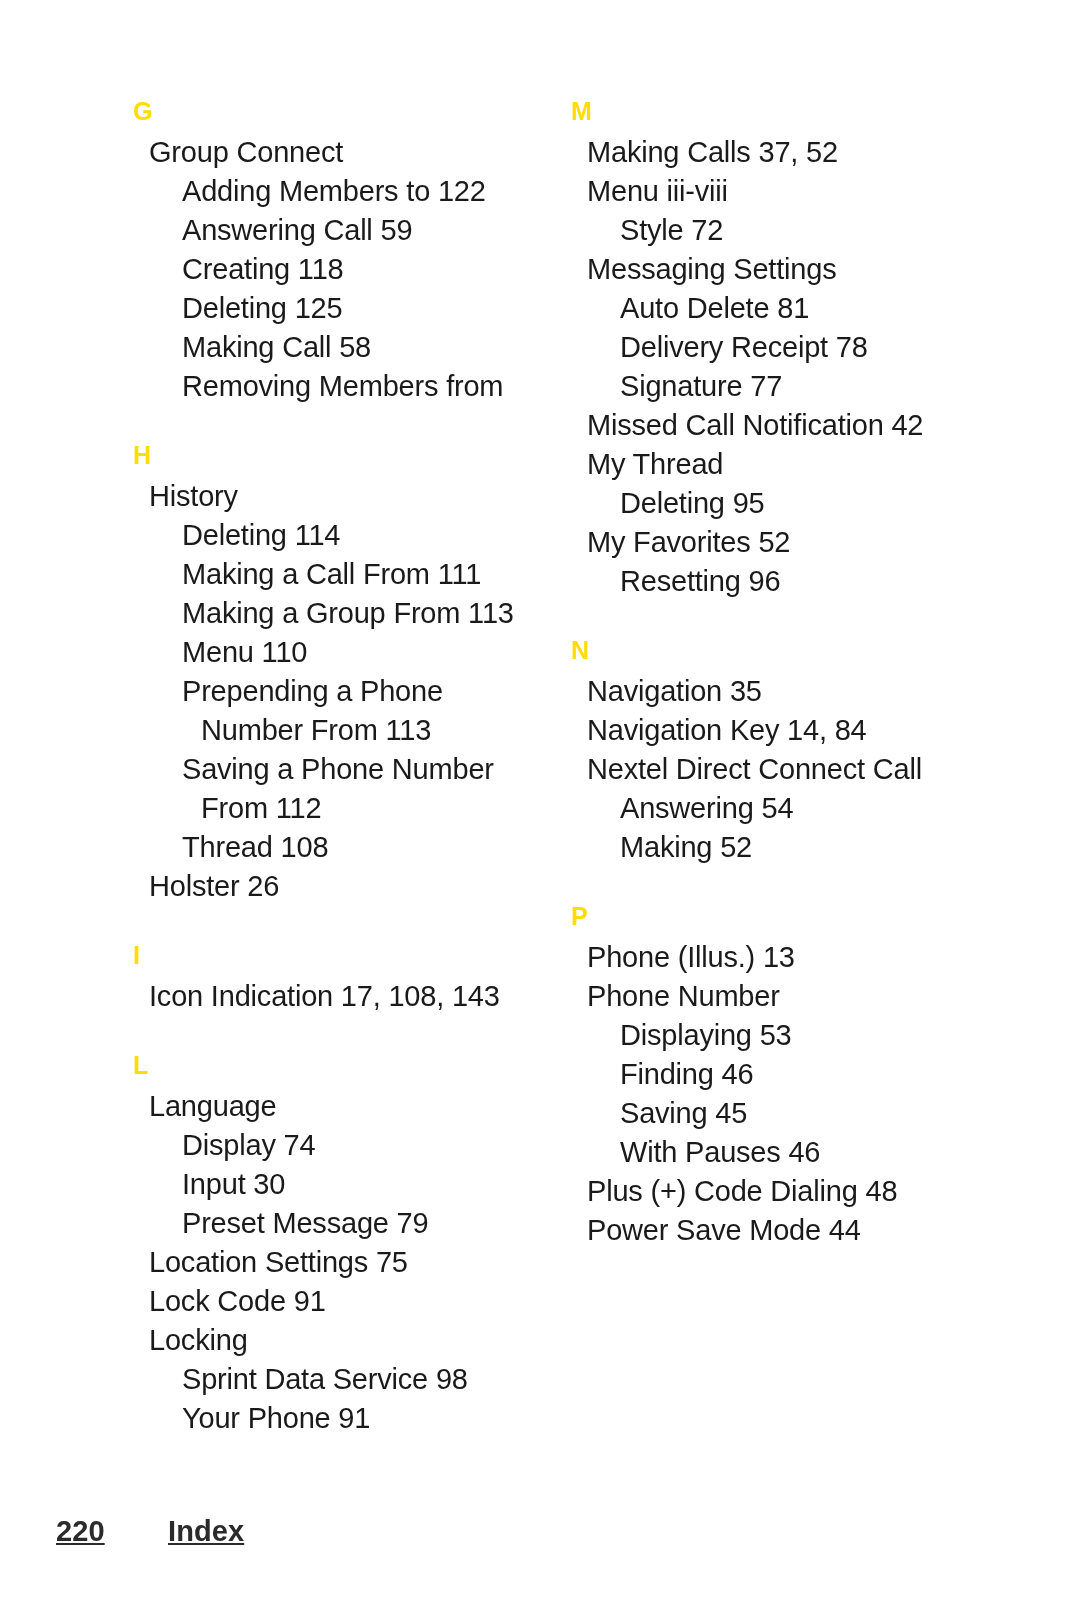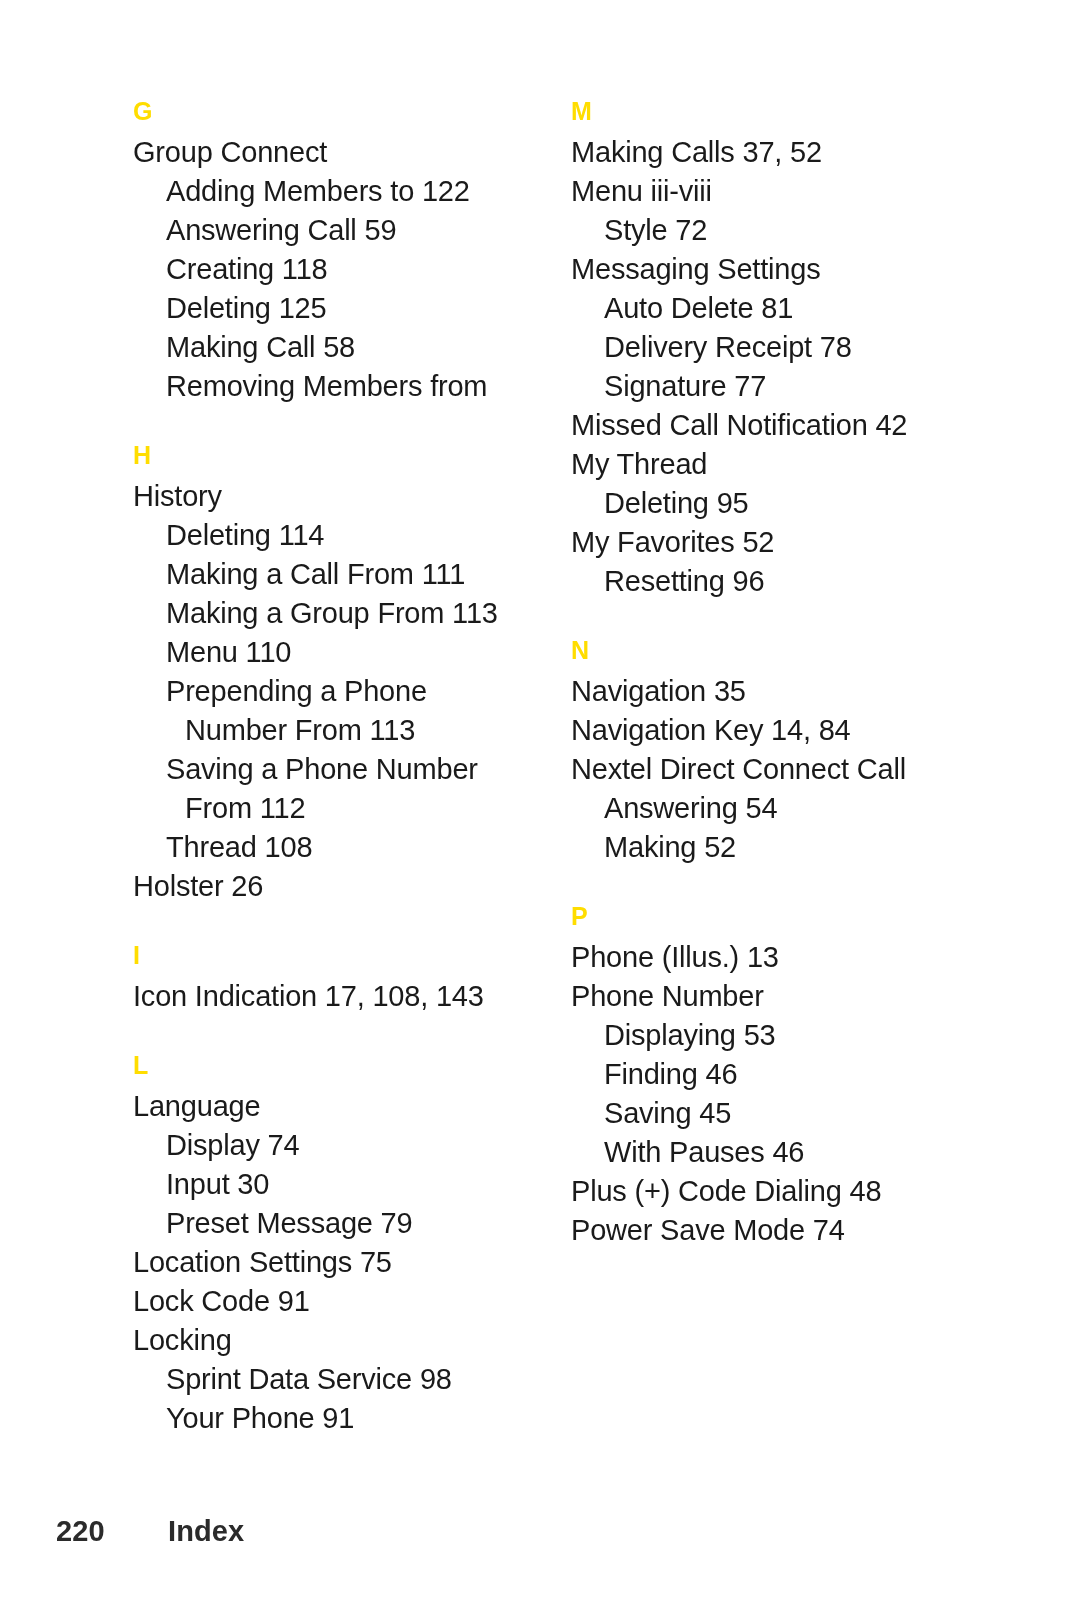--- a/index.html
+++ b/index.html
@@ -57,40 +57,42 @@
     margin-bottom: 7px;
   }
 
   
   .entry {
     font-size: 29px;
     line-height: 39px;
     white-space: nowrap;
     font-weight: 400;
     letter-spacing: -0.2px;
+    margin-left: 16px;
   }
   .entry.lvl0 { padding-left: 0px; }
   .entry.lvl1 { padding-left: 33px; }
   .entry.lvl2 { padding-left: 52px; }
 
   .footer {
     position: absolute;
     left: 0;
     top: 1513px;
     width: 1080px;
     height: 50px;
   }
   .footer-page,
   .footer-label {
     position: absolute;
     font-weight: bold;
     font-size: 29px;
     line-height: 36px;
     color: #2b2b2b;
     letter-spacing: 0.1px;
+    text-decoration: underline;
   }
   .footer-page  { left: 56px; }
   .footer-label { left: 168px; }
 </style>
 </head>
 <body>
 
 <div class="page">
 
   <div class="columns">
@@ -162,21 +164,21 @@
         </div>
         <div class="section">
           <div class="section-letter" style="color: rgb(255, 221, 0);">P</div>
           <div class="entry lvl0">Phone (Illus.) 13</div>
           <div class="entry lvl0">Phone Number</div>
           <div class="entry lvl1">Displaying 53</div>
           <div class="entry lvl1">Finding 46</div>
           <div class="entry lvl1">Saving  45</div>
           <div class="entry lvl1">With Pauses 46</div>
           <div class="entry lvl0">Plus (+) Code Dialing 48</div>
-          <div class="entry lvl0">Power Save Mode 74</div>
+          <div class="entry lvl0">Power Save Mode 44</div>
         </div>
       </div>
   </div>
 
   <div class="footer">
     <span class="footer-page">220</span>
     <span class="footer-label">Index</span>
   </div>
 
 </div>

